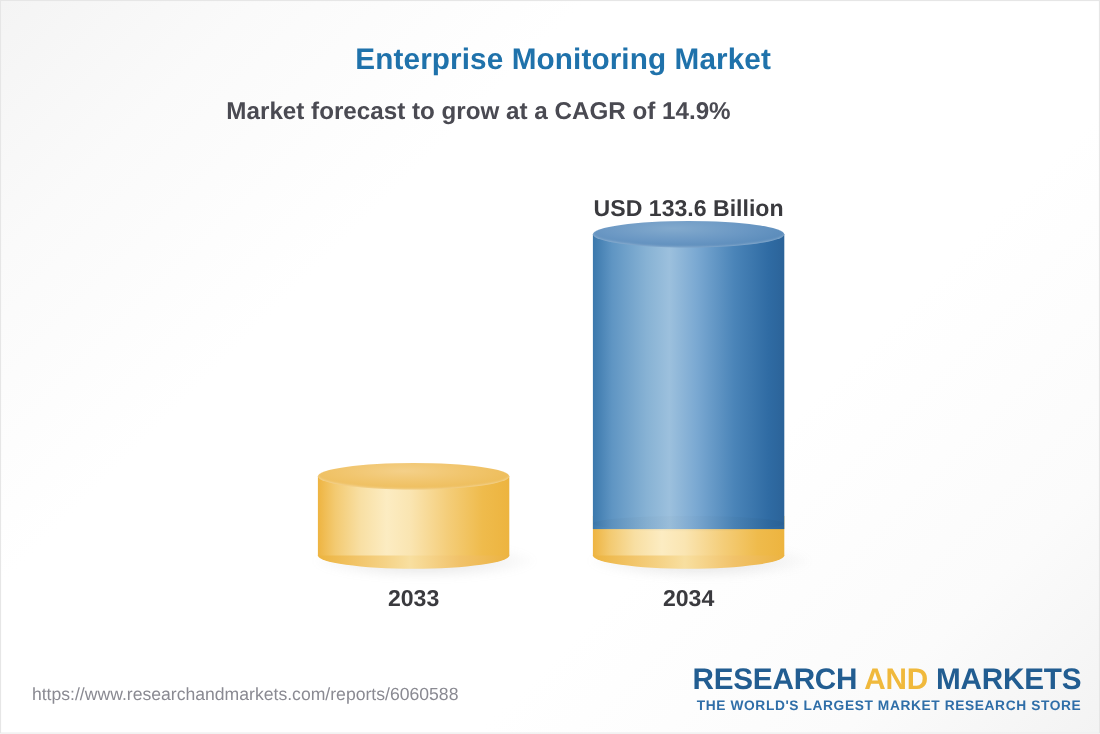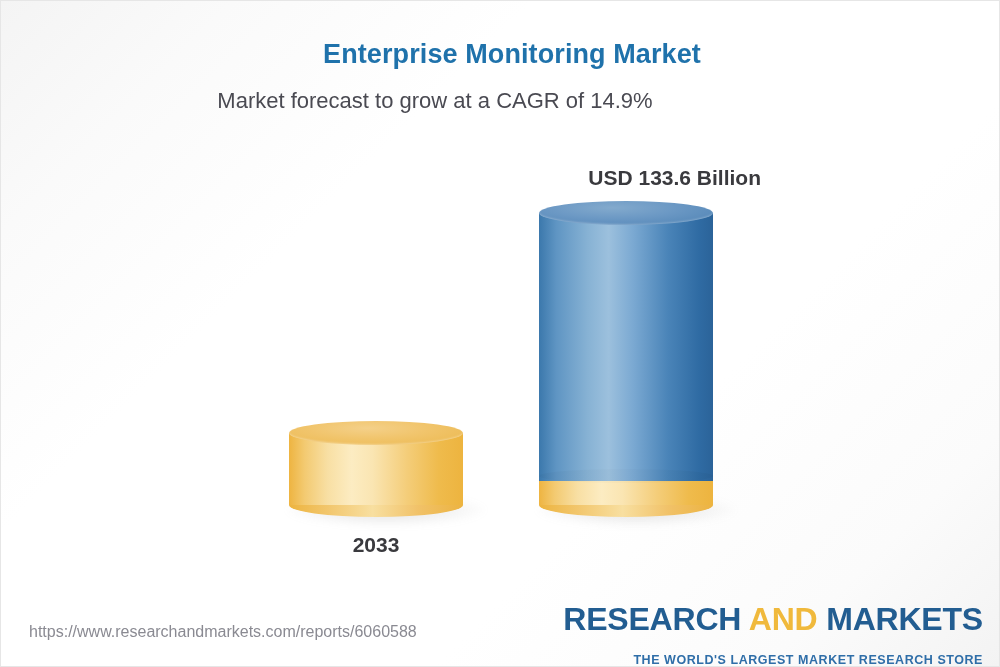--- a/index.html
+++ b/index.html
@@ -36,43 +36,44 @@
     white-space: nowrap;
     padding-left: 11px;
   }
   .subtitle {
     position: absolute;
     left: 0;
     top: 87px;
     width: 868px;
     text-align: center;
     font-size: 22px;
-    font-weight: normal;
+    font-weight: bold;
     color: #4a4a52;
     white-space: nowrap;
   }
   
   .plot {
     position: absolute;
     left: 0;
     top: 0;
     width: 1000px;
     height: 600px;
   }
   .col {
     position: absolute;
   }
   
   .value-label {
     position: absolute;
-    text-align: right;
+    text-align: center;
     font-size: 21px;
     font-weight: bold;
     color: #3a3a3e;
     white-space: nowrap;
+    margin-top: 12px;
   }
   .cat-label {
     position: absolute;
     text-align: center;
     font-size: 21px;
     font-weight: bold;
     color: #3a3a3e;
     white-space: nowrap;
   }
   
@@ -154,37 +155,37 @@
     color: #8a8a92;
     white-space: nowrap;
   }
   .logo {
     position: absolute;
     right: 16px;
     top: 602px;
     text-align: right;
   }
   .logo-main {
-    font-size: 32px;
+    font-size: 27px;
     font-weight: bold;
     color: #225d91;
     letter-spacing: -0.2px;
     white-space: nowrap;
     line-height: 1.05;
   }
   .logo-and {
     color: #f0b93c;
   }
   .logo-tag {
     font-size: 12.5px;
     font-weight: bold;
     color: #2f6ea8;
     letter-spacing: 0.55px;
     white-space: nowrap;
-    margin-top: 16px;
+    margin-top: 3px;
   }
 </style>
 </head>
 <body>
 
 <div class="canvas">
 
   <div class="title">Enterprise Monitoring Market</div>
   <div class="subtitle">Market forecast to grow at a CAGR of 14.9%</div>
 
@@ -221,20 +222,21 @@
         </div>
 
         <div class="seg" style="left:0; top:0px; width:100%; height:280px;">
           <div class="seg-body blue-body" style="top:12px; height:268px;"></div>
           <div class="seg-cap blue-top" style="top:0px; height:24px;"></div>
         </div>
 
         <div class="seam" style="top:268px; height:14px;"></div>
       </div>
 
+      <div class="cat-label" style="left:0px; top:382px; width:270px;">2034</div>
     </div>
 
   </div>
 
   <div class="footer-url">https://www.researchandmarkets.com/reports/6060588</div>
 
   <div class="logo">
     <div class="logo-main"><span>RESEARCH </span><span class="logo-and">AND</span><span> MARKETS</span></div>
     <div class="logo-tag">THE WORLD'S LARGEST MARKET RESEARCH STORE</div>
   </div>

